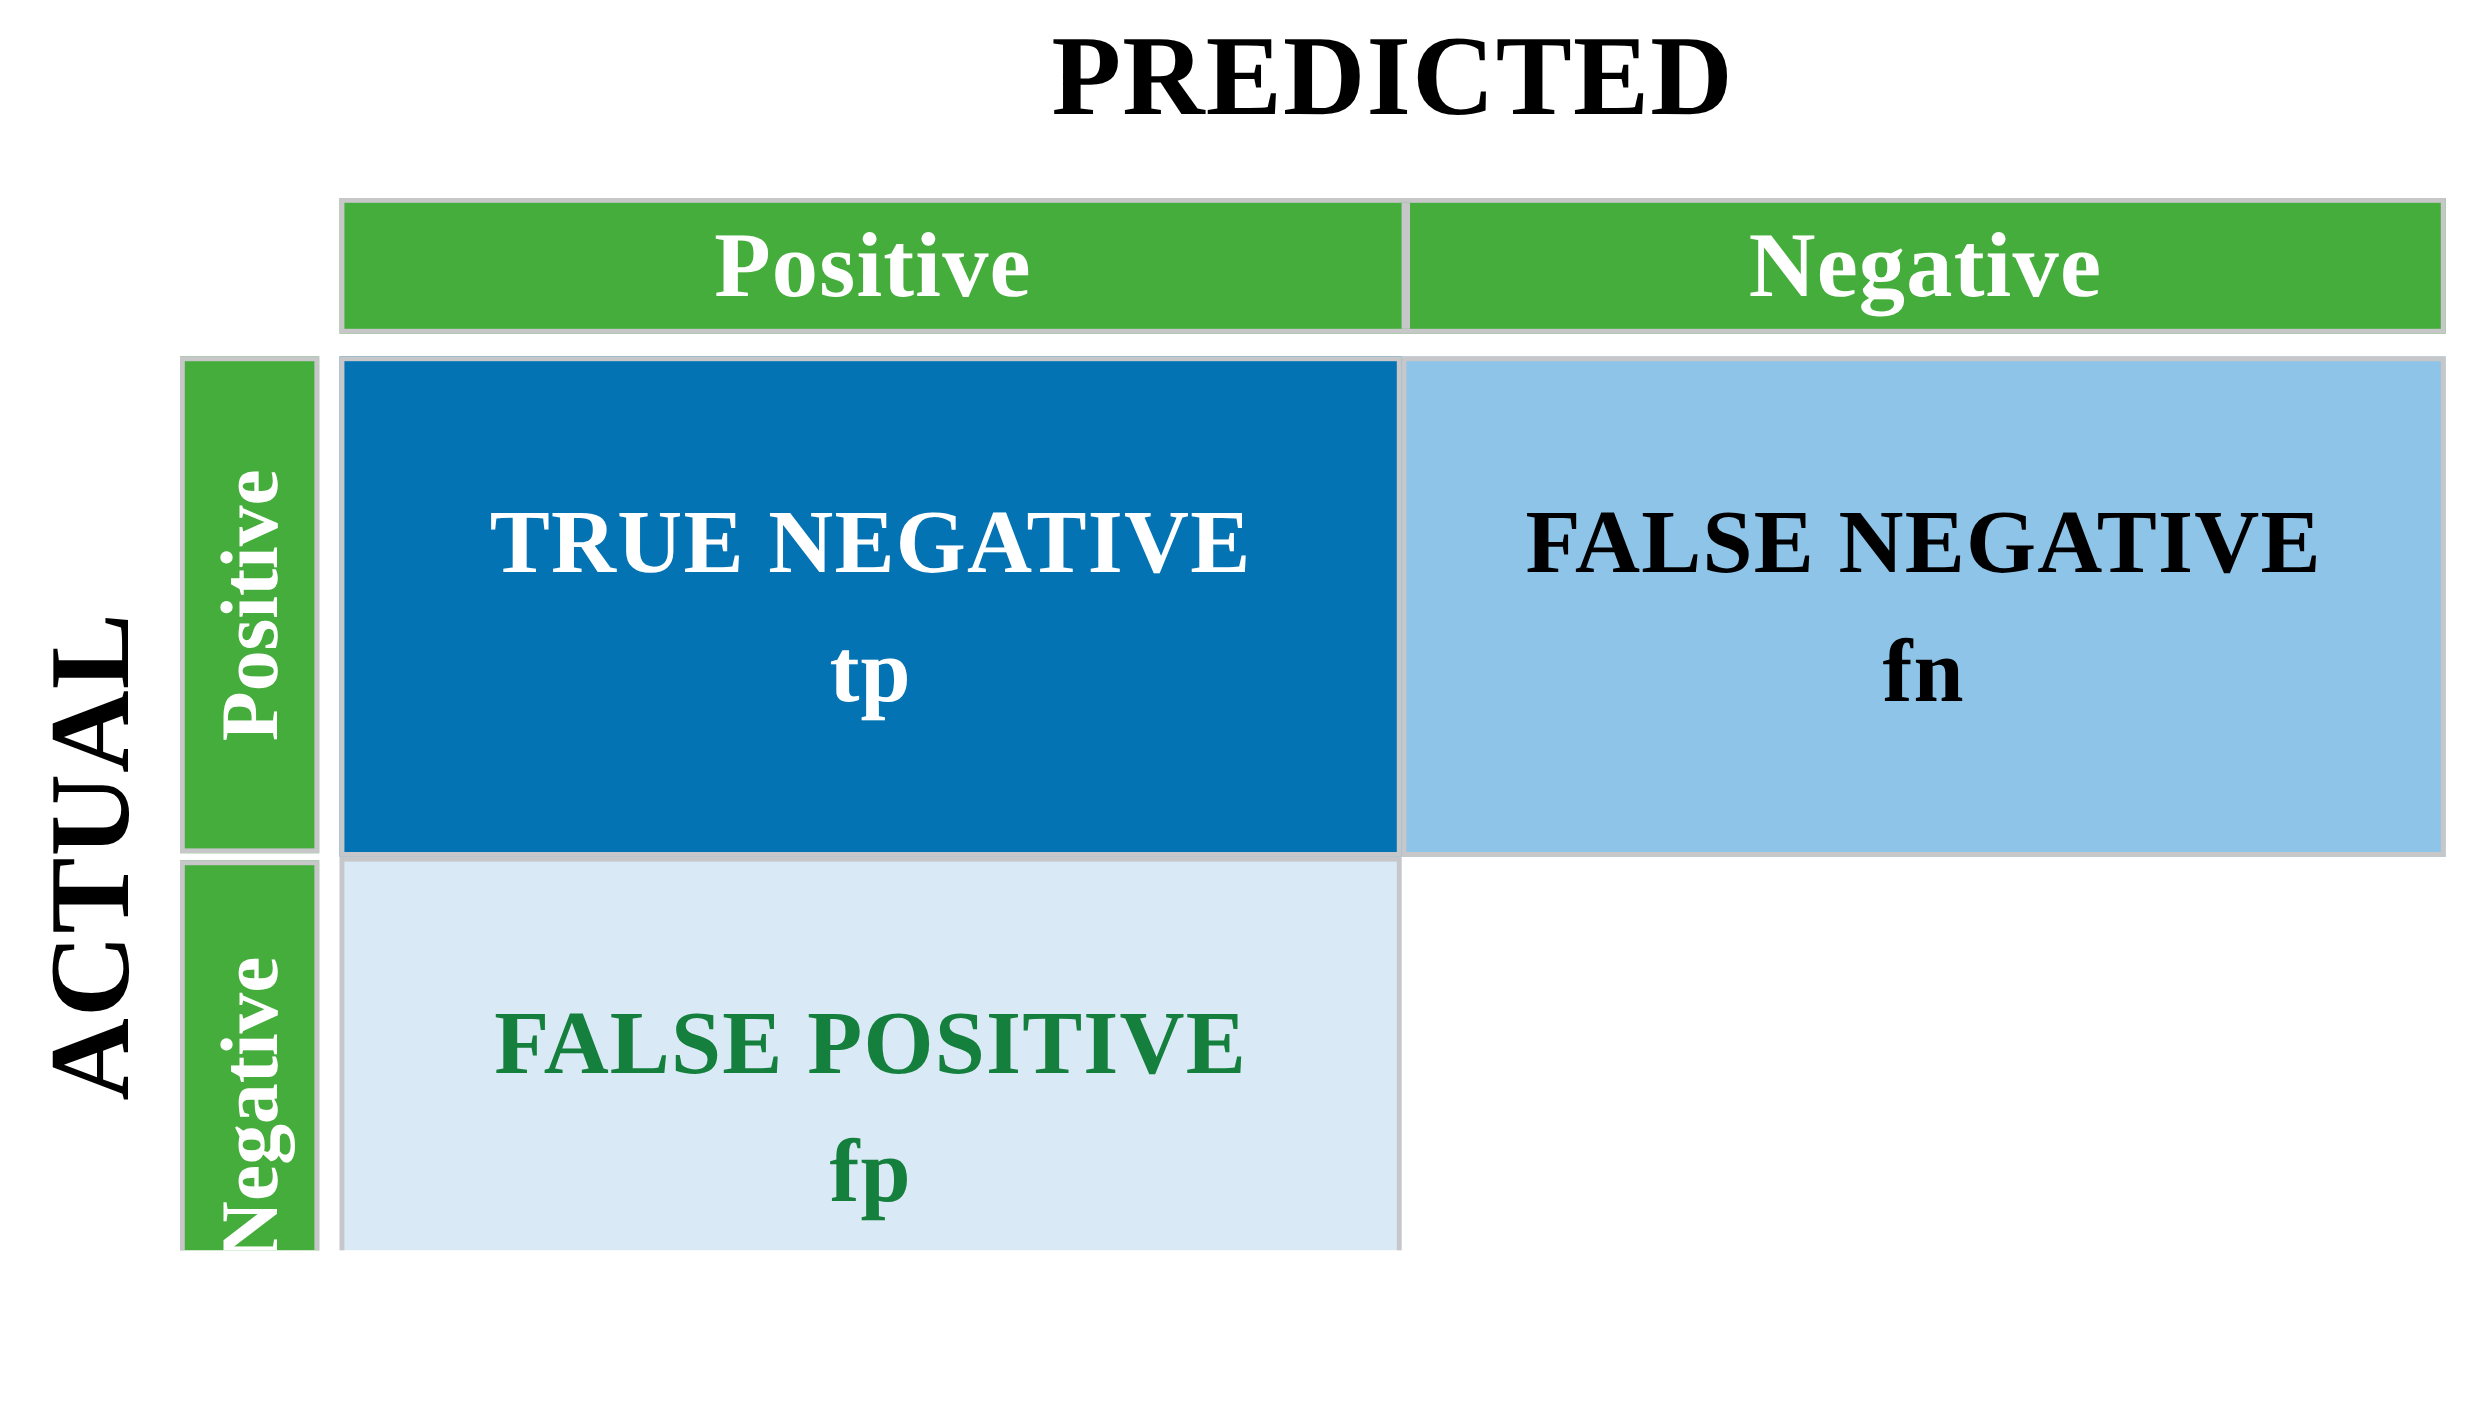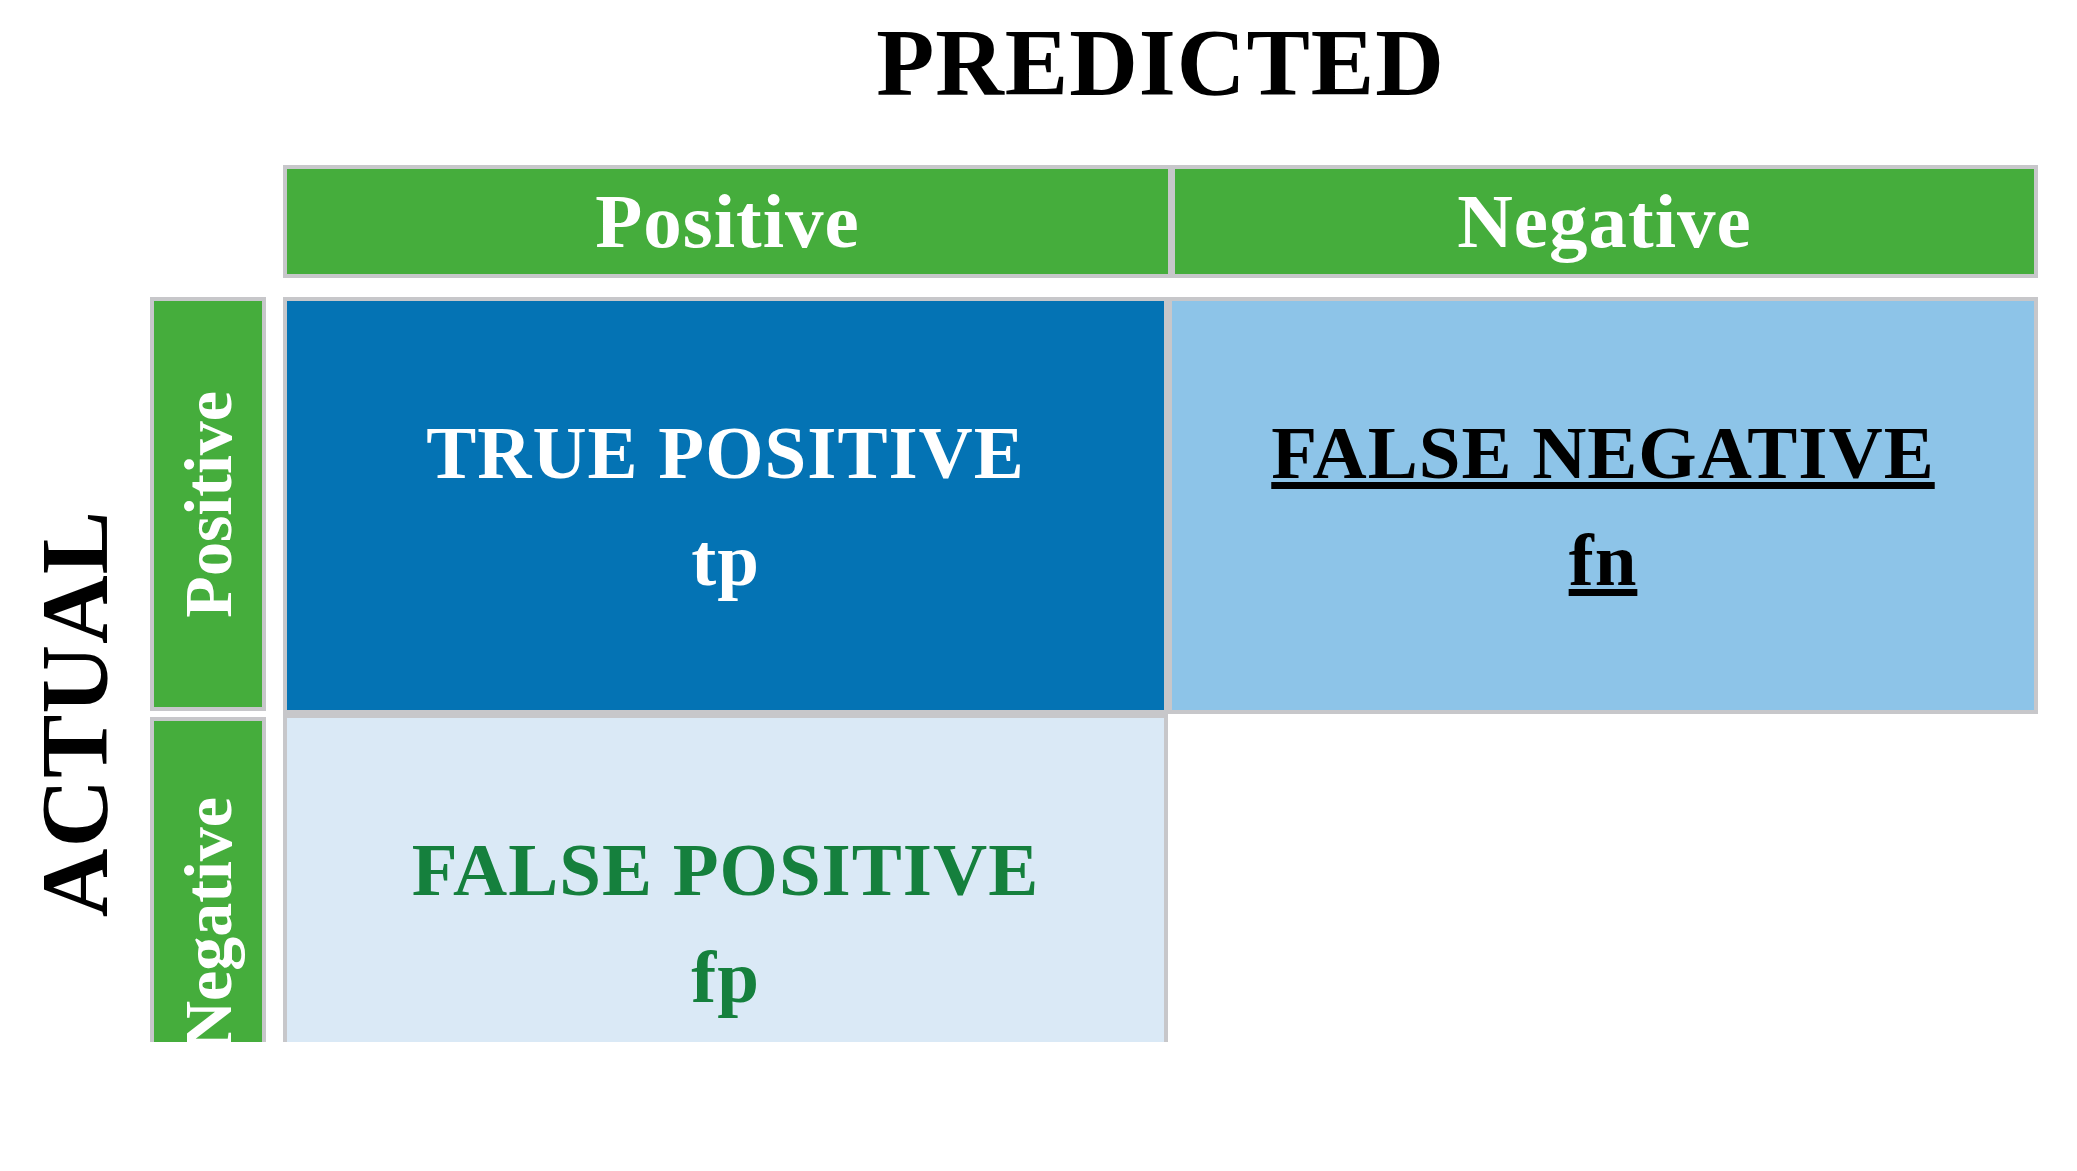--- a/index.html
+++ b/index.html
@@ -74,21 +74,21 @@
     box-sizing:border-box;
     border:4px solid var(--border-grey);
     display:flex;flex-direction:column;
     align-items:center;justify-content:center;
     text-align:center;
     font-size:75px;line-height:1;
     letter-spacing:1px;
   }
   .cell .abbr{margin-top:32px;}
   .cell.tp{background:var(--tp-blue);color:#ffffff;}
-  .cell.fn{background:var(--fn-blue);color:#000000;text-decoration:underline;}
+  .cell.fn{background:var(--fn-blue);color:#000000;}
   .cell.fp{background:var(--fp-blue);color:#15803d;}
   .cell.tn{background:var(--tn-blue);color:#ffffff;}
 </style>
 </head>
 <body>
 
 <div id="stage">
 
   <div class="title">PREDICTED</div>
 
@@ -105,21 +105,21 @@
     <div class="row-header-cell">
       <div class="vtext">Positive</div>
     </div>
     <div class="row-header-cell">
       <div class="vtext">Negative</div>
     </div>
   </div>
 
   <div class="body-grid">
     <div class="cell tp">
-      <div>TRUE POSITIVE</div>
+      <div>TRUE NEGATIVE</div>
       <div class="abbr">tp</div>
     </div>
     <div class="cell fn">
       <div>FALSE NEGATIVE</div>
       <div class="abbr">fn</div>
     </div>
     <div class="cell fp">
       <div>FALSE POSITIVE</div>
       <div class="abbr">fp</div>
     </div>

